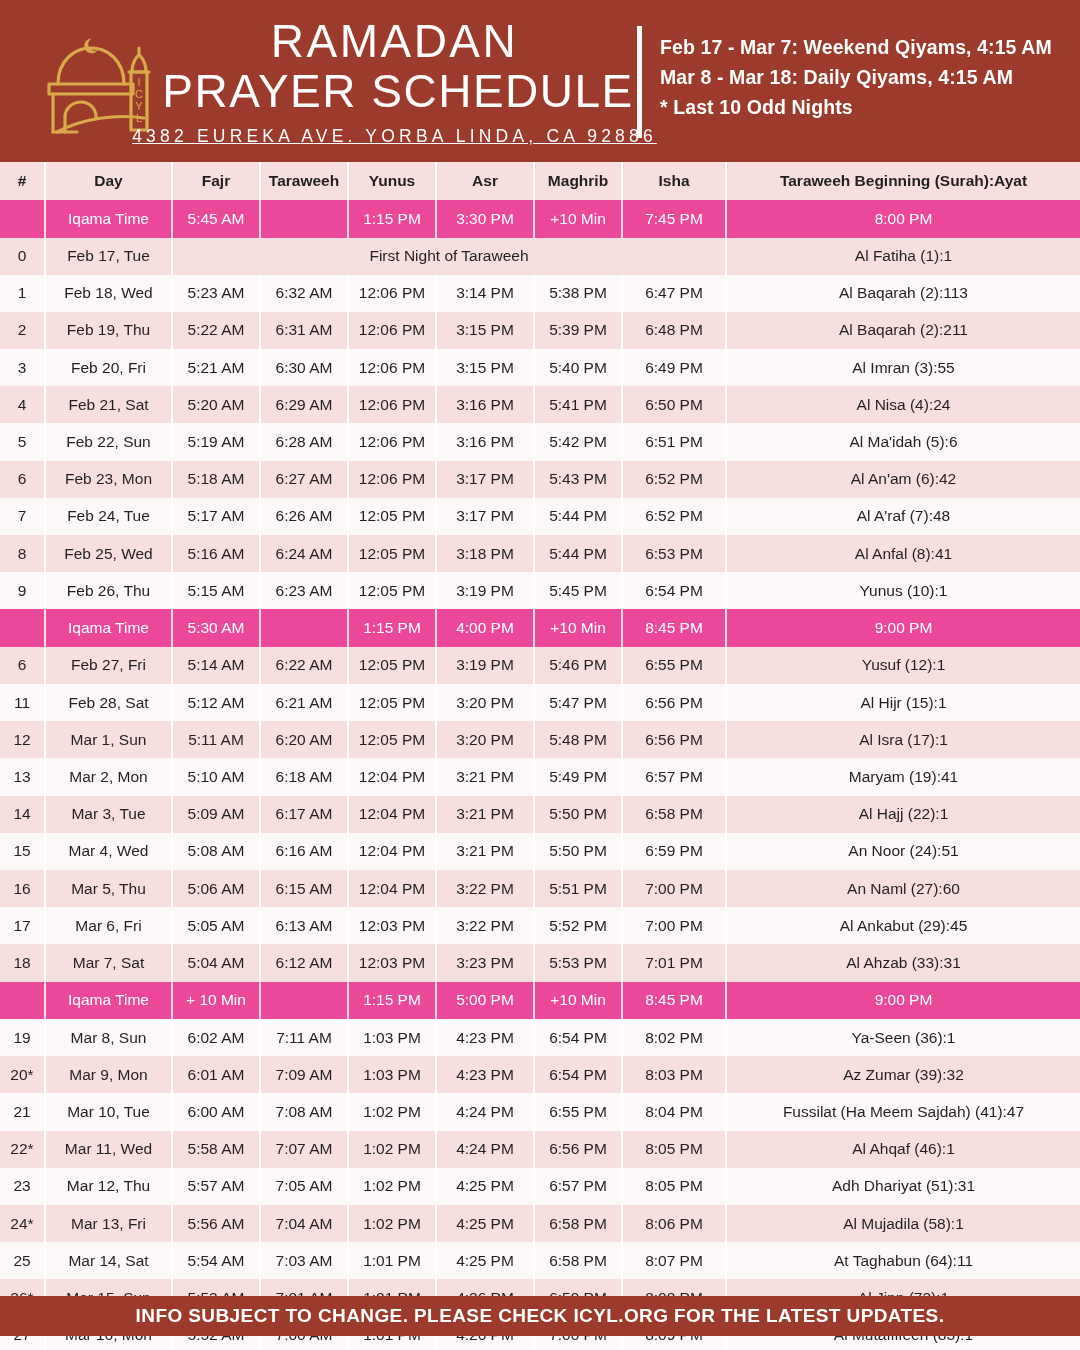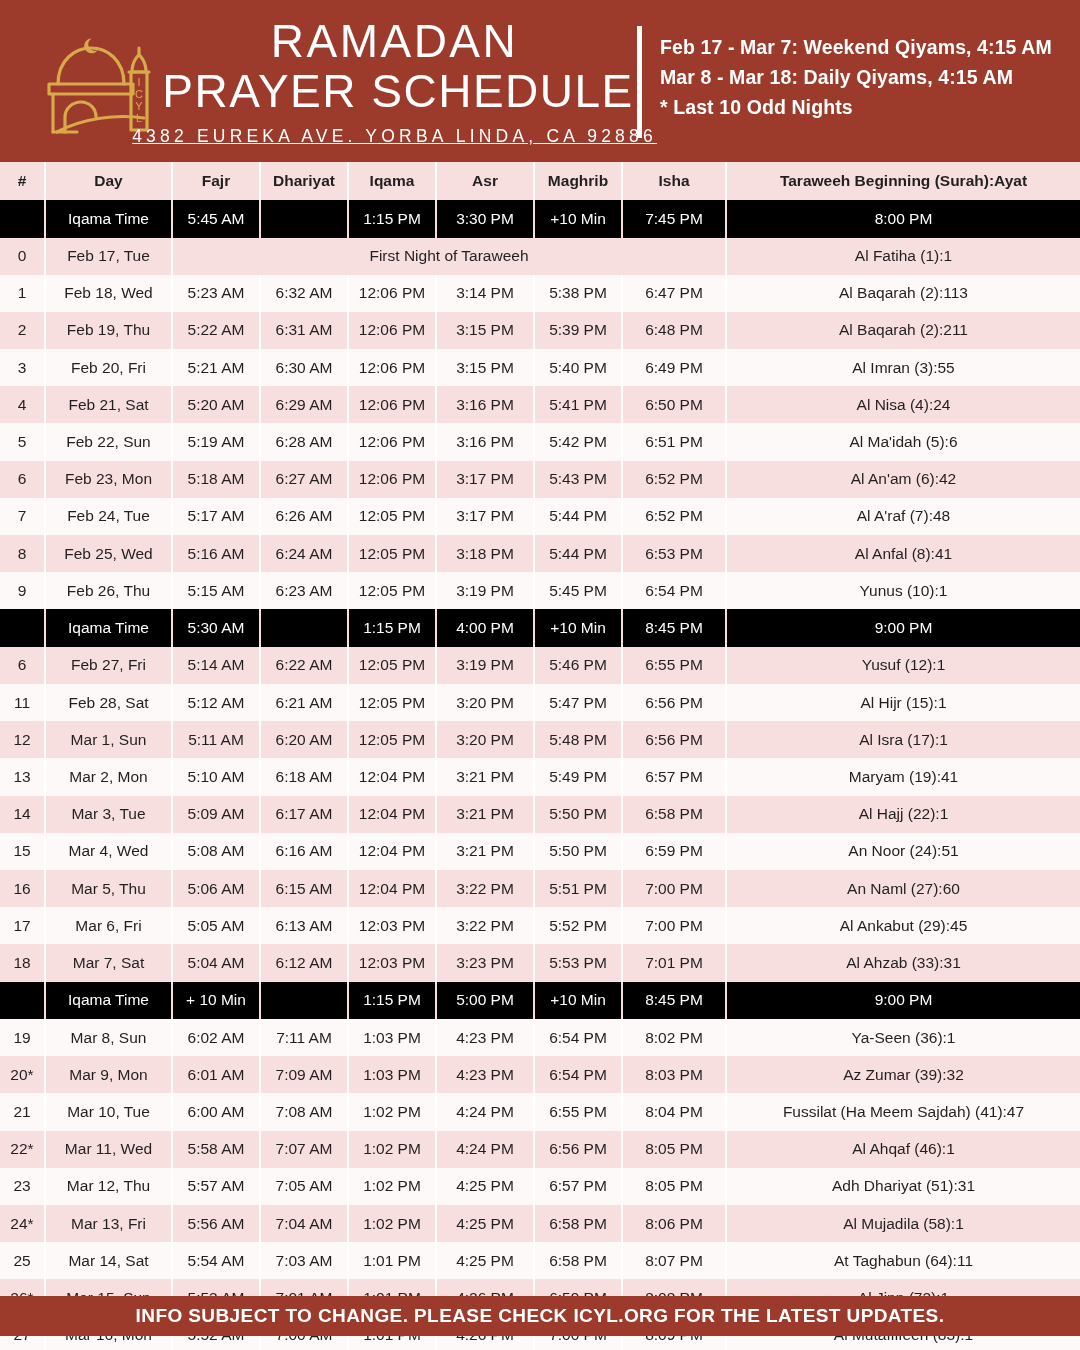--- a/index.html
+++ b/index.html
@@ -120,21 +120,21 @@
     background: #F7DFDF;
     font-weight: bold;
     font-size: 16.5px;
     color: #1d1a1b;
   }
   tr.data-row { height: 37.2px; }
   tr.row-odd td { background: #FDF9F9; }
   tr.row-even td { background: #F7DFDF; }
   tr.iqama-row { height: 37.5px; }
   tr.iqama-row td {
-    background: #000000;
+    background: #ec4899;
     color: #fff;
     border-left-color: #F7DFDF;
     border-right-color: #F7DFDF;
   }
   tr.first-night td { background: #F7DFDF; }
 
   .col-num    { width: 45px; }
   .col-day    { width: 127px; }
   .col-fajr   { width: 88px; }
   .col-sunrise{ width: 88px; }
@@ -228,22 +228,22 @@
         <col class="col-asr">
         <col class="col-maghrib">
         <col class="col-isha">
         <col class="col-tara">
     </colgroup>
     <thead>
       <tr>
         <th>#</th>
         <th>Day</th>
         <th>Fajr</th>
-        <th>Dhariyat</th>
-        <th>Iqama</th>
+        <th>Taraweeh</th>
+        <th>Yunus</th>
         <th>Asr</th>
         <th>Maghrib</th>
         <th>Isha</th>
         <th>Taraweeh Beginning (Surah):Ayat</th>
       </tr>
     </thead>
     <tbody id="sched-body">
         <tr class="iqama-row">
           <td></td>
           <td>Iqama Time</td>

